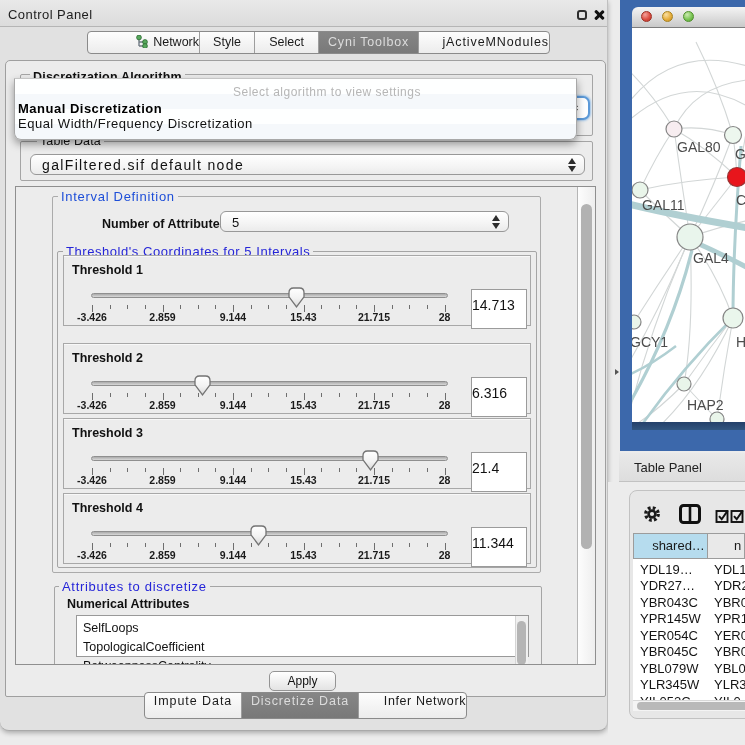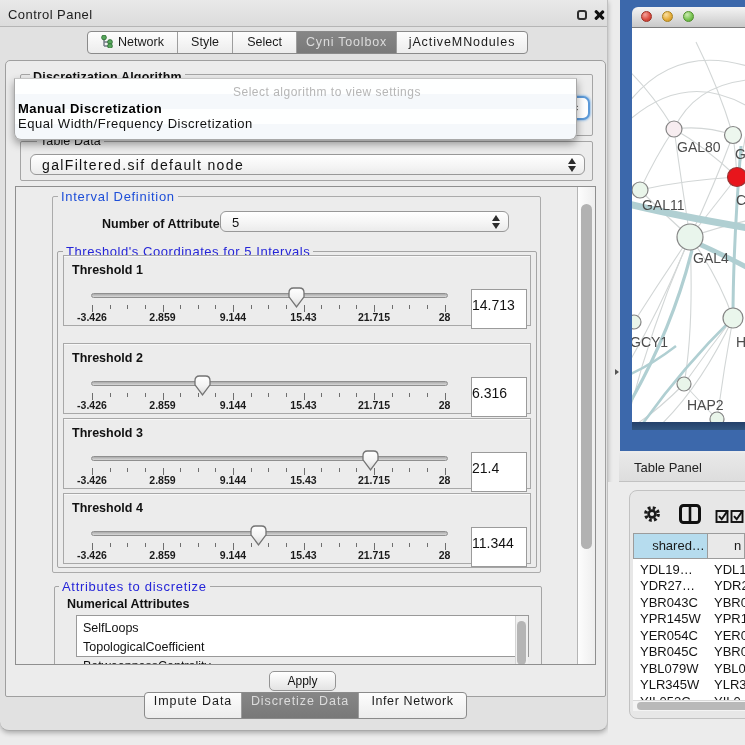--- a/index.html
+++ b/index.html
@@ -16,21 +16,21 @@
 #ic-x { position:absolute; left:593px; top:9px; width:12px; height:12px; }
 #ic-x:before,#ic-x:after { content:""; position:absolute; left:5px; top:0; width:2.6px; height:12px;
    background:#111; border-radius:1px; }
 #ic-x:before { transform:rotate(45deg); } #ic-x:after { transform:rotate(-45deg); }
 
 
 .seg { position:absolute; display:flex; border:1px solid #8a8a8a; border-radius:4px;
    background:linear-gradient(#fdfdfd,#ececec); overflow:hidden; }
 .seg > div { font-size:12.5px; color:#1a1a1a; text-align:center; line-height:21px;
    border-right:1px solid #9d9d9d; white-space:nowrap; }
-.seg > div:last-child { border-right:none; }
+.seg > div:last-child { border-right:none;text-align:right; }
 .seg > div.sel { background:linear-gradient(#868686,#797979); color:#dcdcdc; }
 #tabs-top { left:87px; top:31px; height:23px; }
 #tabs-bot { left:144px; top:692px; height:27px; }
 #tabs-bot > div { line-height:17px; font-size:12.5px; }
 
 
 #content { position:absolute; left:5px; top:60px; width:601px; height:637px;
    background:#ececec; border:1px solid #9f9f9f; border-radius:5px 5px 2px 2px; }
 
 .grp { position:absolute; border:1px solid #a5a5a5; border-radius:2px; }
@@ -124,21 +124,21 @@
 <body>
 
 <div id="cp">
   <div id="cp-title">
       <span>Control Panel</span>
       <div id="ic-sq"></div>
       <div id="ic-x"></div>
     </div>
 
   <div class="seg" id="tabs-top">
-    <div style="width:90px;"><svg width="13" height="13" viewBox="0 0 13 13" style="vertical-align:-2px;margin-right:4px;">
+    <div style="width:112px;text-align:right;"><svg width="13" height="13" viewBox="0 0 13 13" style="vertical-align:-2px;margin-right:4px;">
           <path d="M3,3 L3,11 M3,7 L8,7 M3,11 L8,11" stroke="#707a84" stroke-width="1.4" fill="none"></path>
           <circle cx="3" cy="2.5" r="2.4" fill="#57a85c" stroke="#2d6b33" stroke-width="0.8"></circle>
           <circle cx="9" cy="7" r="2.4" fill="#57a85c" stroke="#2d6b33" stroke-width="0.8"></circle>
           <circle cx="9" cy="11" r="2.4" fill="#57a85c" stroke="#2d6b33" stroke-width="0.8"></circle>
         </svg>Network</div>
     <div style="width:55px;">Style</div>
     <div style="width:64px;">Select</div>
     <div style="width:100px;letter-spacing:0.8px;" class="sel">Cyni Toolbox</div>
     <div style="width:130px;letter-spacing:0.9px;">jActiveMNodules</div>
   </div>

